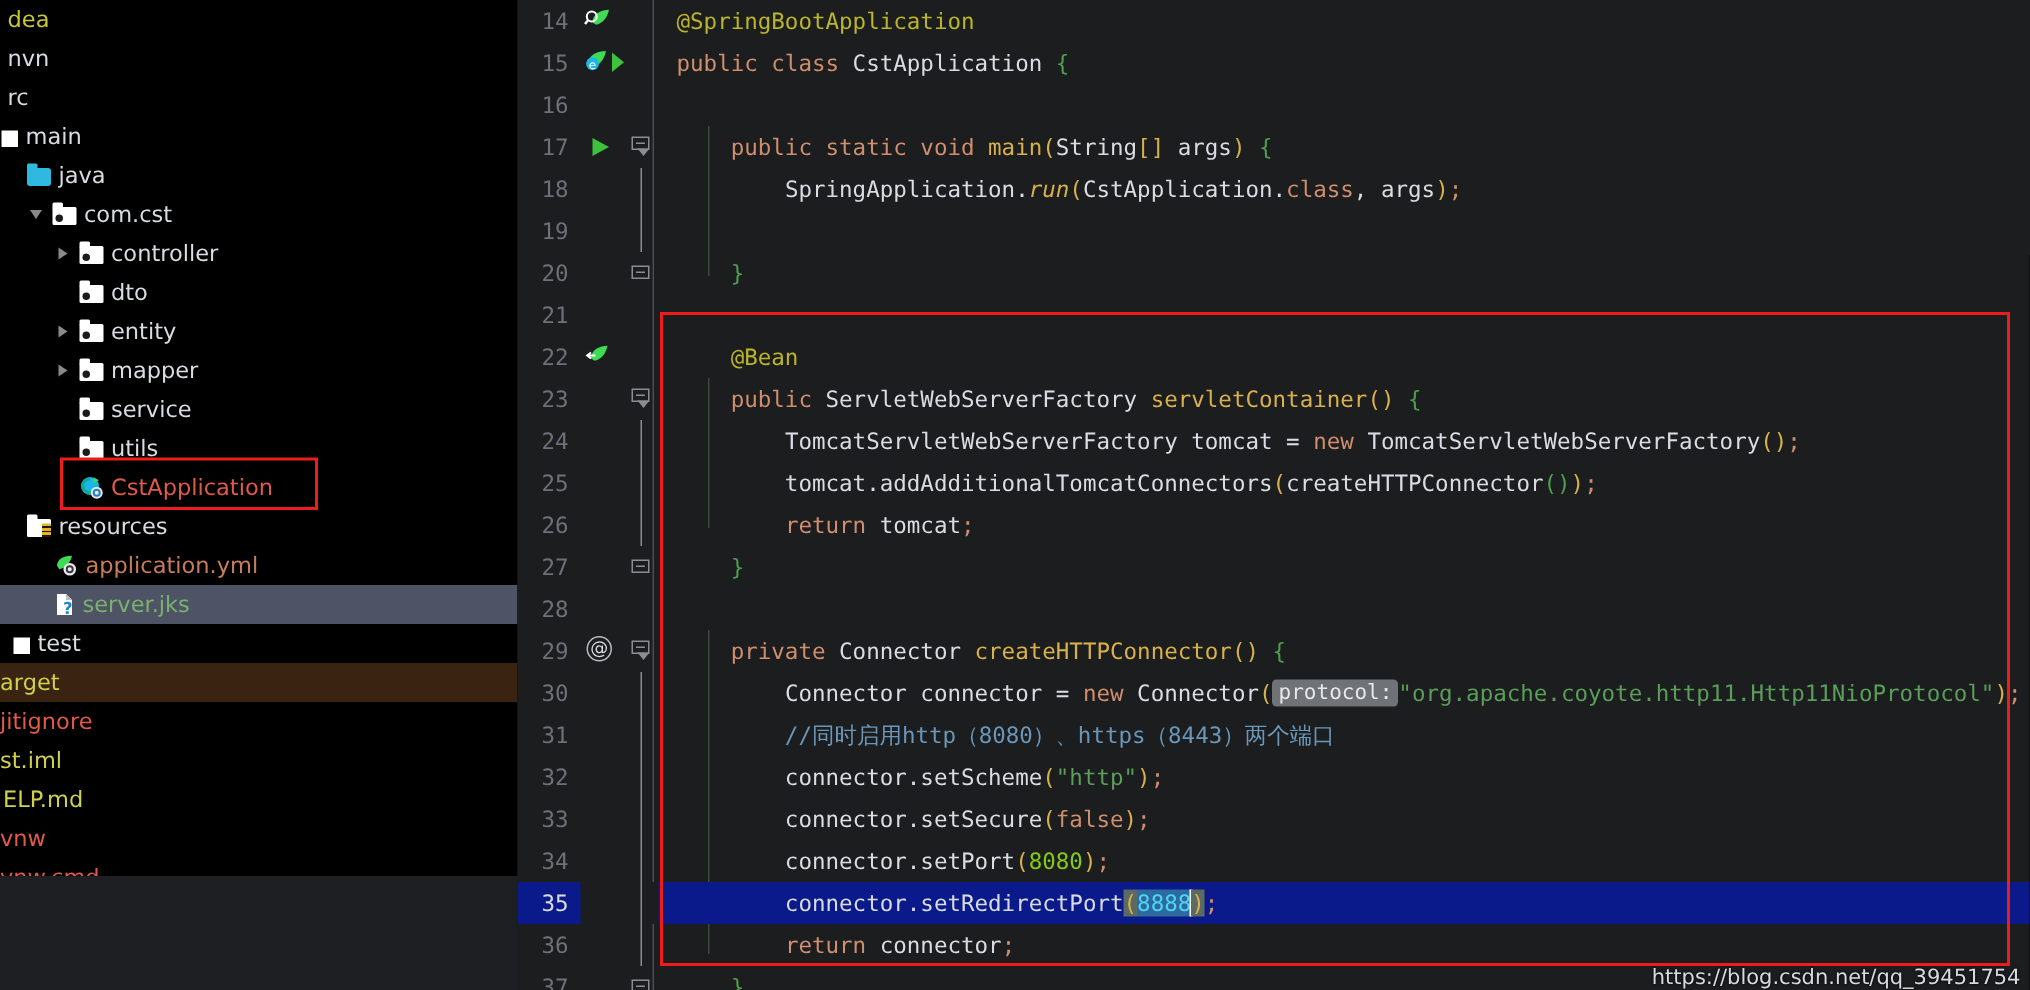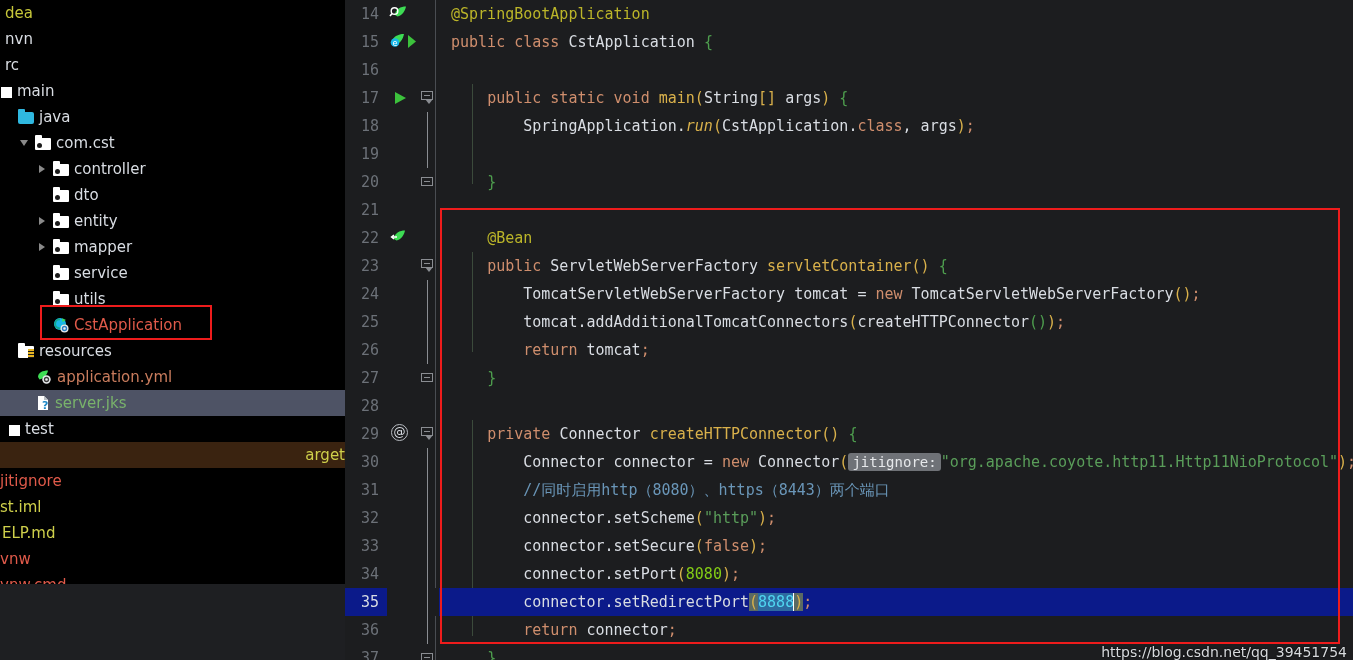--- a/index.html
+++ b/index.html
@@ -388,21 +388,21 @@
         </svg>
       </span>
       <span class="label txt-green">server.jks</span>
     </div>
 
     <div class="tree-row" style="padding-left:8px;">
       <span class="ico module-white"></span>
       <span class="label txt-white">test</span>
     </div>
 
-    <div class="tree-row row-target" style="padding-left:0px;justify-content:flex-end;">
+    <div class="tree-row row-target" style="padding-left:0px;">
       <span class="label txt-ltyell" style="margin-left:0;">arget</span>
     </div>
 
     <div class="tree-row" style="padding-left:0px;">
       <span class="label txt-red" style="margin-left:0;">jitignore</span>
     </div>
 
     <div class="tree-row" style="padding-left:0px;">
       <span class="label txt-ltyell" style="margin-left:0;text-align:right;">st.iml</span>
     </div>
@@ -564,21 +564,21 @@
       <span class="ln">29</span>
       <span class="gutter-ico"><span class="at-sign">@</span></span>
       <span class="gutter-fold"><span class="fold-open tip"></span></span>
       <span class="codetext">    <span class="k">private</span> <span class="cls">Connector</span> <span class="fn">createHTTPConnector</span><span class="br">()</span> <span class="brg">{</span></span>
     </div>
 
     <div class="code-line">
       <span class="ln">30</span>
       <span class="gutter-ico"></span>
       <span class="gutter-fold"><span class="fold-line" style="top:0;height:28px;"></span></span>
-      <span class="codetext">        <span class="cls">Connector</span> connector = <span class="k">new</span> <span class="cls">Connector</span><span class="br">(</span><span class="param-hint">jitignore:</span><span class="str">"org.apache.coyote.http11.Http11NioProtocol"</span><span class="br">)</span><span class="pun">;</span></span>
+      <span class="codetext">        <span class="cls">Connector</span> connector = <span class="k">new</span> <span class="cls">Connector</span><span class="br">(</span><span class="param-hint">protocol:</span><span class="str">"org.apache.coyote.http11.Http11NioProtocol"</span><span class="br">)</span><span class="pun">;</span></span>
     </div>
 
     <div class="code-line">
       <span class="ln">31</span>
       <span class="gutter-ico"></span>
       <span class="gutter-fold"><span class="fold-line" style="top:0;height:28px;"></span></span>
       <span class="codetext cmt">        //同时启用http（8080）、https（8443）两个端口</span>
     </div>
 
     <div class="code-line">

